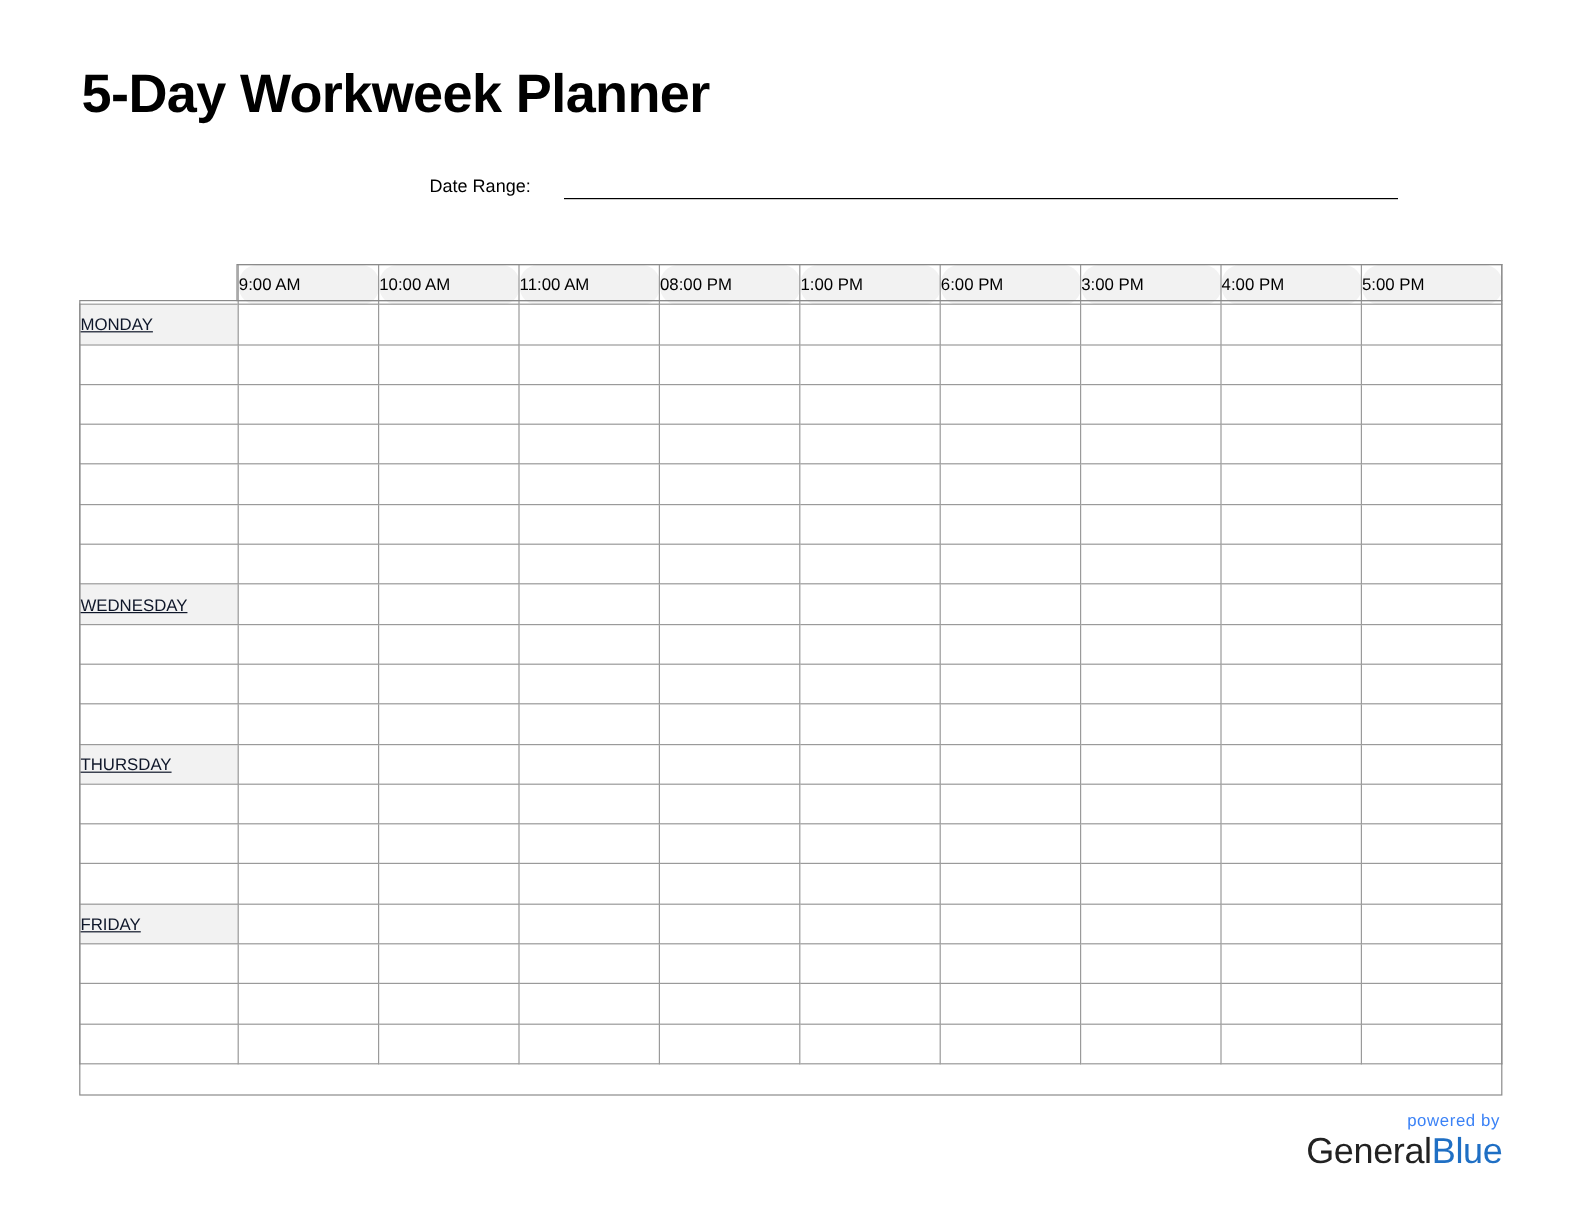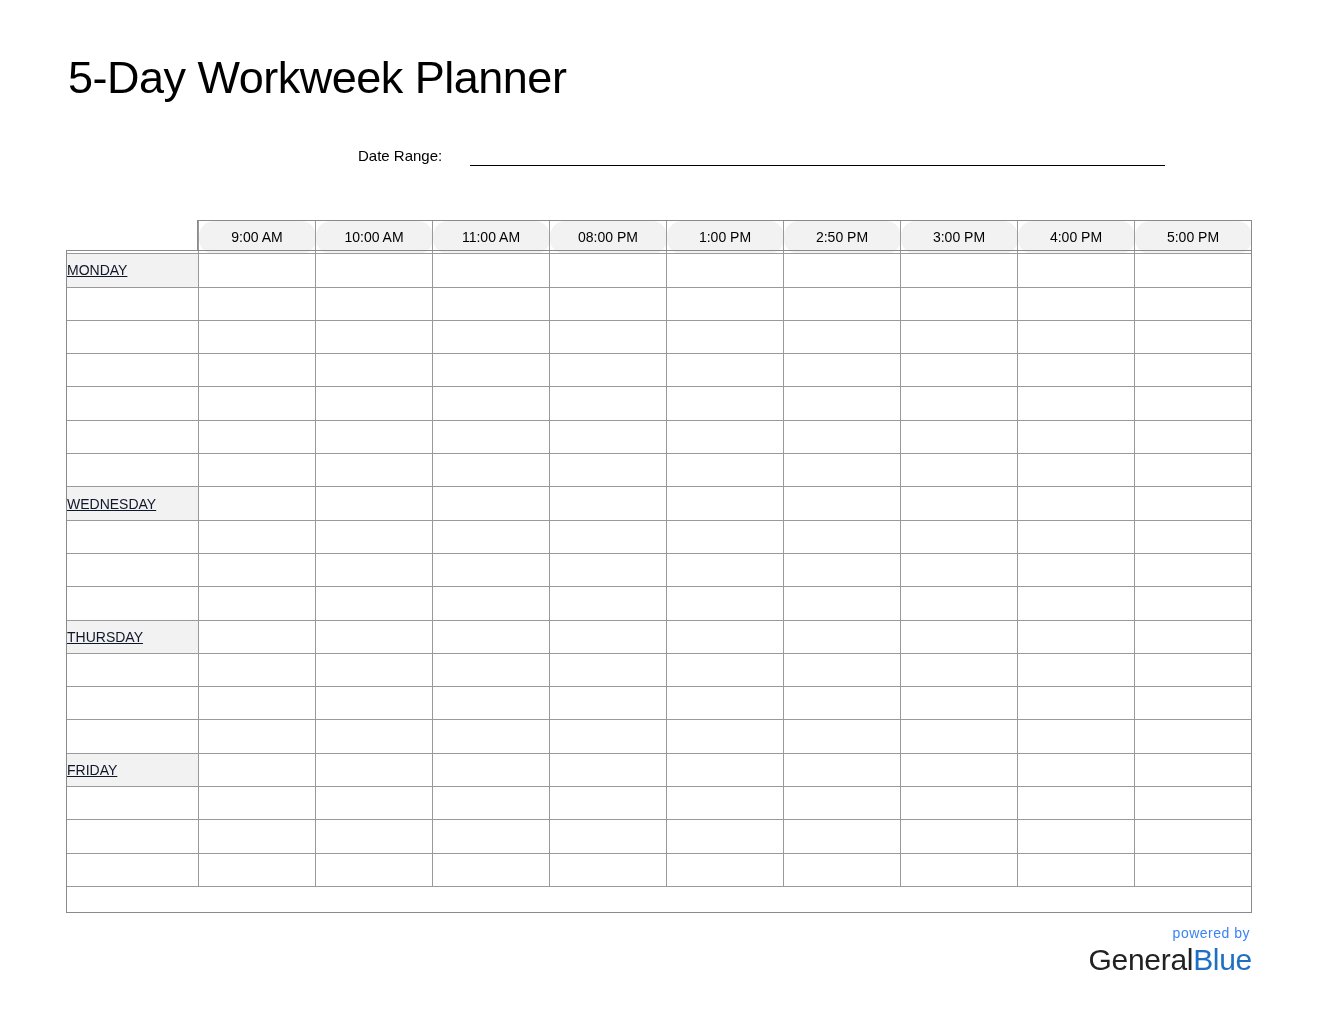--- a/index.html
+++ b/index.html
@@ -16,21 +16,21 @@
     width: 1320px;
     height: 1020px;
     background: #ffffff;
     overflow: hidden;
   }
   .title {
     position: absolute;
     left: 68px;
     top: 52px;
     font-size: 45px;
-    font-weight: 400;
+    font-weight: 700;
     color: #000000;
     letter-spacing: -0.5px;
     white-space: nowrap;
   }
   .daterange-row {
     position: absolute;
     left: 330px;
     top: 146px;
     display: flex;
     align-items: flex-end;
@@ -67,21 +67,21 @@
   .corner-cell {
     border: none !important;
     background: #ffffff;
     width: 132px;
   }
   th.time-head {
     background: #f2f2f2;
     font-weight: 400;
     font-size: 14px;
     color: #000000;
-    text-align: center;
+    text-align: left;
     height: 30px;
     vertical-align: middle;
     border-radius: 15px;
   }
   td.day-label {
     background: #f2f2f2;
     font-size: 14px;
     color: #0f172a;
     text-align: left;
     padding-left: 8px;
@@ -149,21 +149,21 @@
 
   <table class="planner">
     <thead>
       <tr>
         <th class="corner-cell"></th>
         <th class="time-head">9:00 AM</th>
         <th class="time-head">10:00 AM</th>
         <th class="time-head">11:00 AM</th>
         <th class="time-head">08:00 PM</th>
         <th class="time-head">1:00 PM</th>
-        <th class="time-head">2:50 PM</th>
+        <th class="time-head">6:00 PM</th>
         <th class="time-head">3:00 PM</th>
         <th class="time-head">4:00 PM</th>
         <th class="time-head">5:00 PM</th>
       </tr>
     </thead>
     <tbody id="planner-body">
         <tr>
           <td class="day-label">MONDAY</td>
           <td class="slot"></td>
           <td class="slot"></td>

